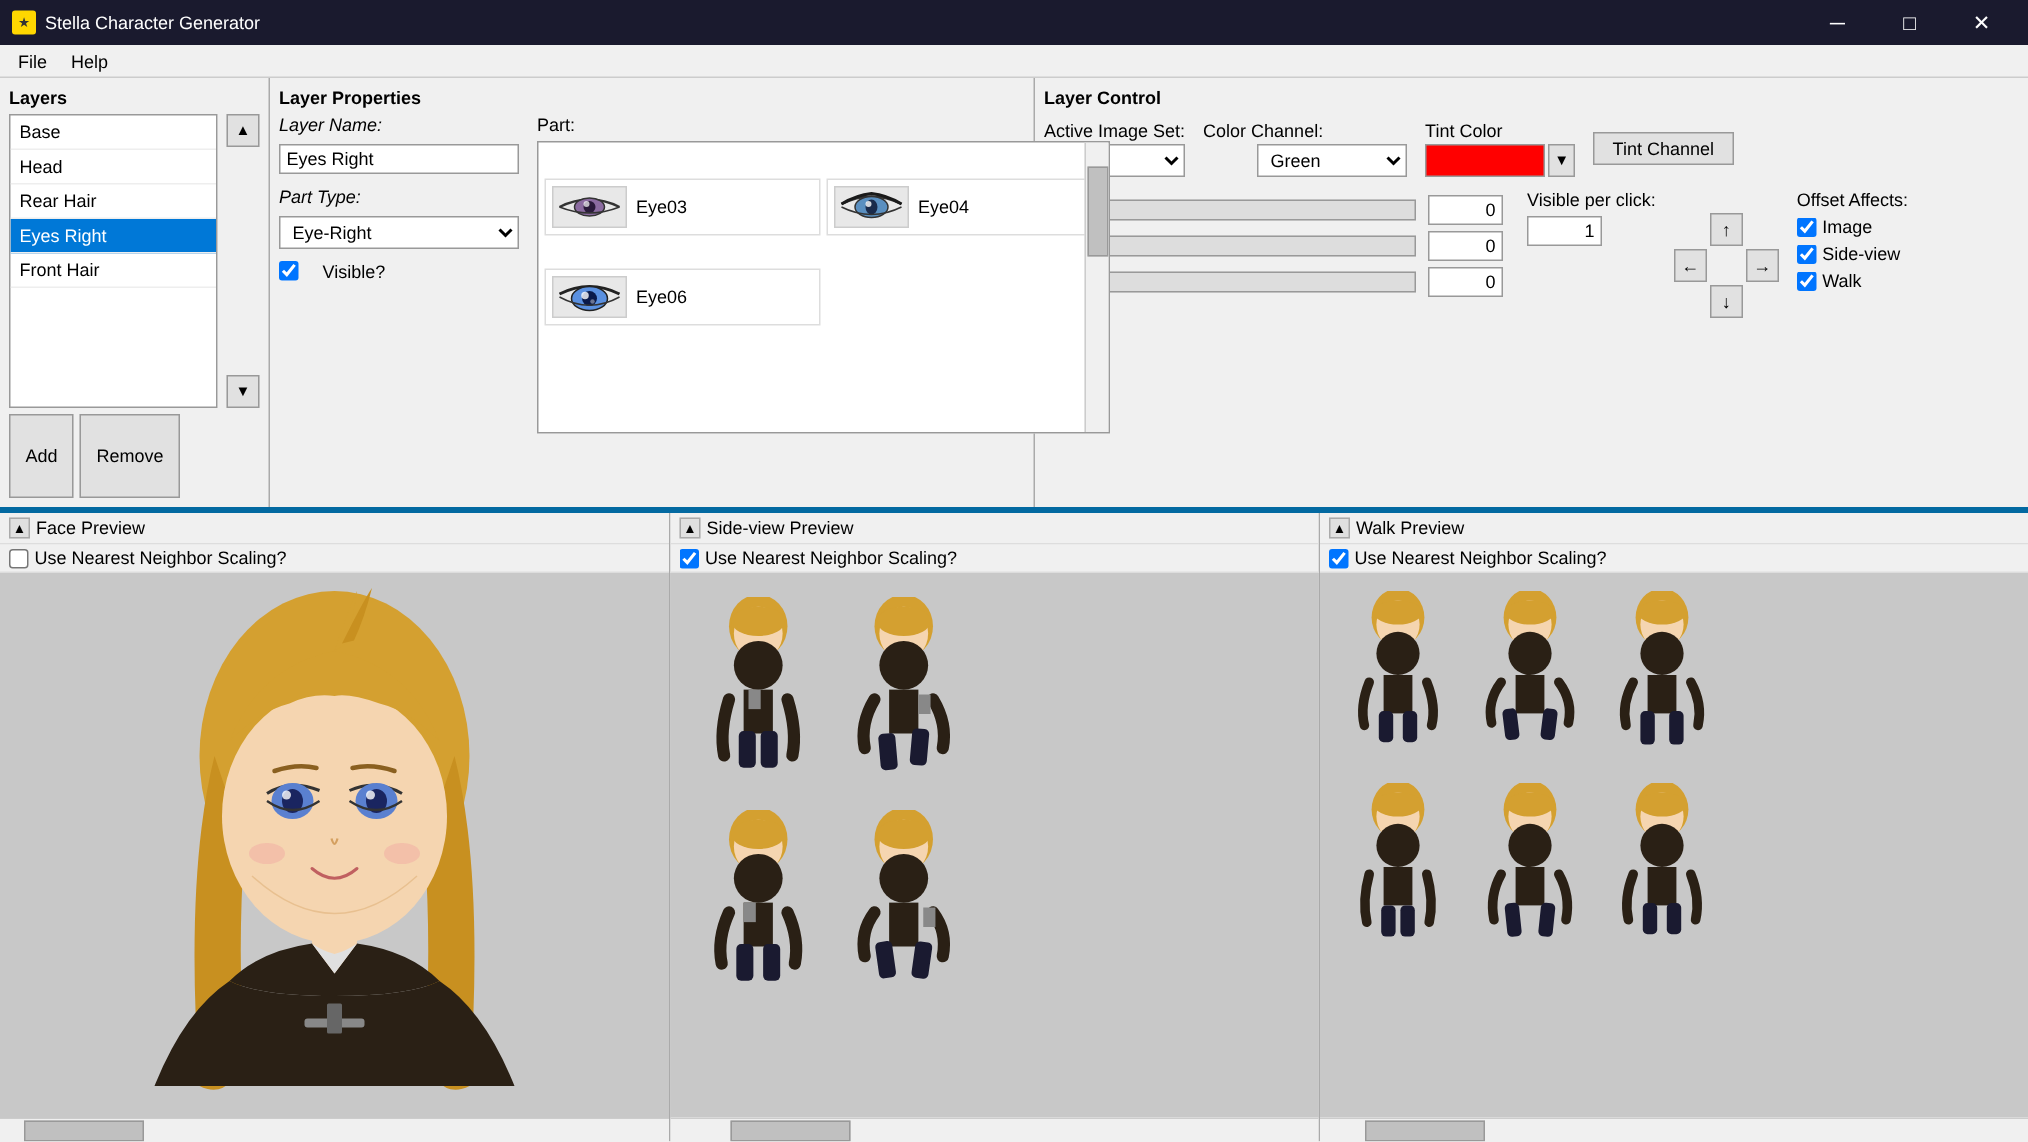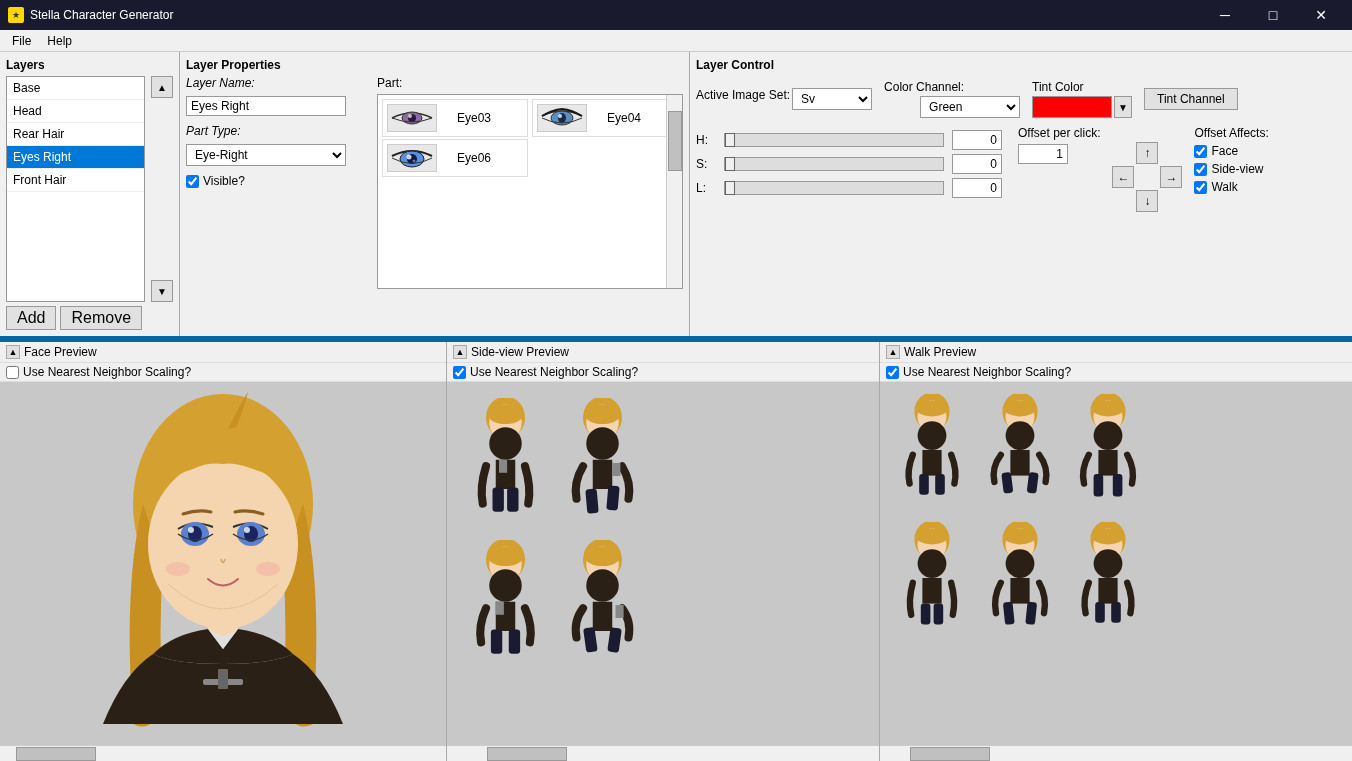--- a/index.html
+++ b/index.html
@@ -37,21 +37,21 @@
       display: flex;
       flex-direction: column;
       height: calc(761px - 52px);
       background: #f0f0f0;
     }
 
     
     .top-row {
       display: flex;
       height: 290px;
-      border-bottom: 6px solid #0369a1;
+      border-bottom: 4px solid #0369a1;
     }
 
     
     .layers-panel {
       width: 180px;
       border-right: 1px solid #aaa;
       padding: 6px;
       display: flex;
       flex-direction: column;
     }
@@ -90,25 +90,25 @@
       justify-content: center;
       cursor: pointer;
       font-size: 10px;
     }
     .layers-bottom {
       display: flex;
       gap: 4px;
       margin-top: 4px;
     }
     .btn {
-      padding: 2px 10px;
+      padding: 20px 10px;
       background: #e1e1e1;
       border: 1px solid #999;
       cursor: pointer;
-      font-size: 16px;
+      font-size: 12px;
     }
 
     
     .layer-props-panel {
       width: 510px;
       border-right: 1px solid #aaa;
       padding: 6px;
     }
     .layer-props-panel .panel-title { font-weight: bold; }
     .props-row { display: flex; align-items: center; gap: 8px; margin-bottom: 6px; }
@@ -119,45 +119,46 @@
       font-size: 12px;
       background: white;
     }
     .dropdown {
       border: 1px solid #999;
       padding: 2px 4px;
       font-size: 12px;
       background: white;
       appearance: auto;
     }
-    .checkbox-row { display: flex; align-items: center; gap: 4px; }
+    .checkbox-row { display: flex; align-items: flex-start; gap: 16px; }
     .part-label { font-size: 12px; margin-bottom: 4px; }
     .part-grid-container {
       border: 1px solid #999;
       background: white;
       flex: 1;
       overflow-y: auto;
       height: 195px;
       position: relative;
     }
     .part-grid {
       display: flex;
       flex-direction: column;
       gap: 2px;
       padding: 4px;
     }
     .part-row { display: flex; gap: 4px; }
     .part-cell {
       display: flex;
       align-items: center;
-      gap: 20px;
-      width: 146px;
+      gap: 6px;
+      width: 184px;
       padding: 4px;
       border: 1px solid #ddd;
       cursor: pointer;
+      margin-top: 20px;
     }
     .part-cell.selected { background: #0078d7; color: white; }
     .eye-preview {
       width: 50px;
       height: 28px;
       background: #e8e8e8;
       border: 1px solid #ccc;
       display: flex;
       align-items: center;
       justify-content: center;
@@ -450,21 +451,21 @@
               </div>
             </div>
           </div>
         </div>
       </div>
 
       <div class="layer-ctrl-panel">
         <div class="ctrl-title">Layer Control</div>
 
         <div class="ctrl-top-row">
-          <div style="display:flex; flex-direction:row; gap:2px;">
+          <div style="display:flex; flex-direction:column; gap:2px;">
             <span>Active Image Set:</span>
             <select class="ctrl-dropdown">
               <option>Sv</option>
             </select>
           </div>
           <div style="display:flex; flex-direction:column; gap:2px;">
             <span>Color Channel:</span>
             <select class="ctrl-dropdown" style="min-width:100px;margin-left:36px;">
               <option>Green</option>
             </select>
@@ -495,21 +496,21 @@
             <div class="hsl-row">
               <span class="hsl-label">L:</span>
               <input type="range" class="hsl-slider" min="0" max="100" value="0" style="">
               <input class="hsl-value" value="0" style="">
             </div>
           </div>
 
           <div style="display:flex; gap:12px; align-items:flex-start;">
 
             <div style="display:flex; flex-direction:column; gap:4px;">
-              <span>Offset per click:</span>
+              <span>Visible per click:</span>
               <input class="offset-input" value="1" style="">
             </div>
 
             <div style="display:flex; flex-direction:column; gap:2px; margin-top:16px;">
               <div style="display:flex; justify-content:center;">
                 <div class="nav-btn">↑</div>
               </div>
               <div style="display:flex; gap:2px;">
                 <div class="nav-btn">←</div>
                 <div class="nav-btn empty"></div>
@@ -517,21 +518,21 @@
               </div>
               <div style="display:flex; justify-content:center;">
                 <div class="nav-btn">↓</div>
               </div>
             </div>
 
             <div style="display:flex; flex-direction:column; gap:4px; margin-top:0;">
               <span>Offset Affects:</span>
               <div class="check-row">
                 <input type="checkbox" checked="" style="">
-                <span>Face</span>
+                <span>Image</span>
               </div>
               <div class="check-row">
                 <input type="checkbox" checked="" style="">
                 <span>Side-view</span>
               </div>
               <div class="check-row">
                 <input type="checkbox" checked="" style="">
                 <span>Walk</span>
               </div>
             </div>

